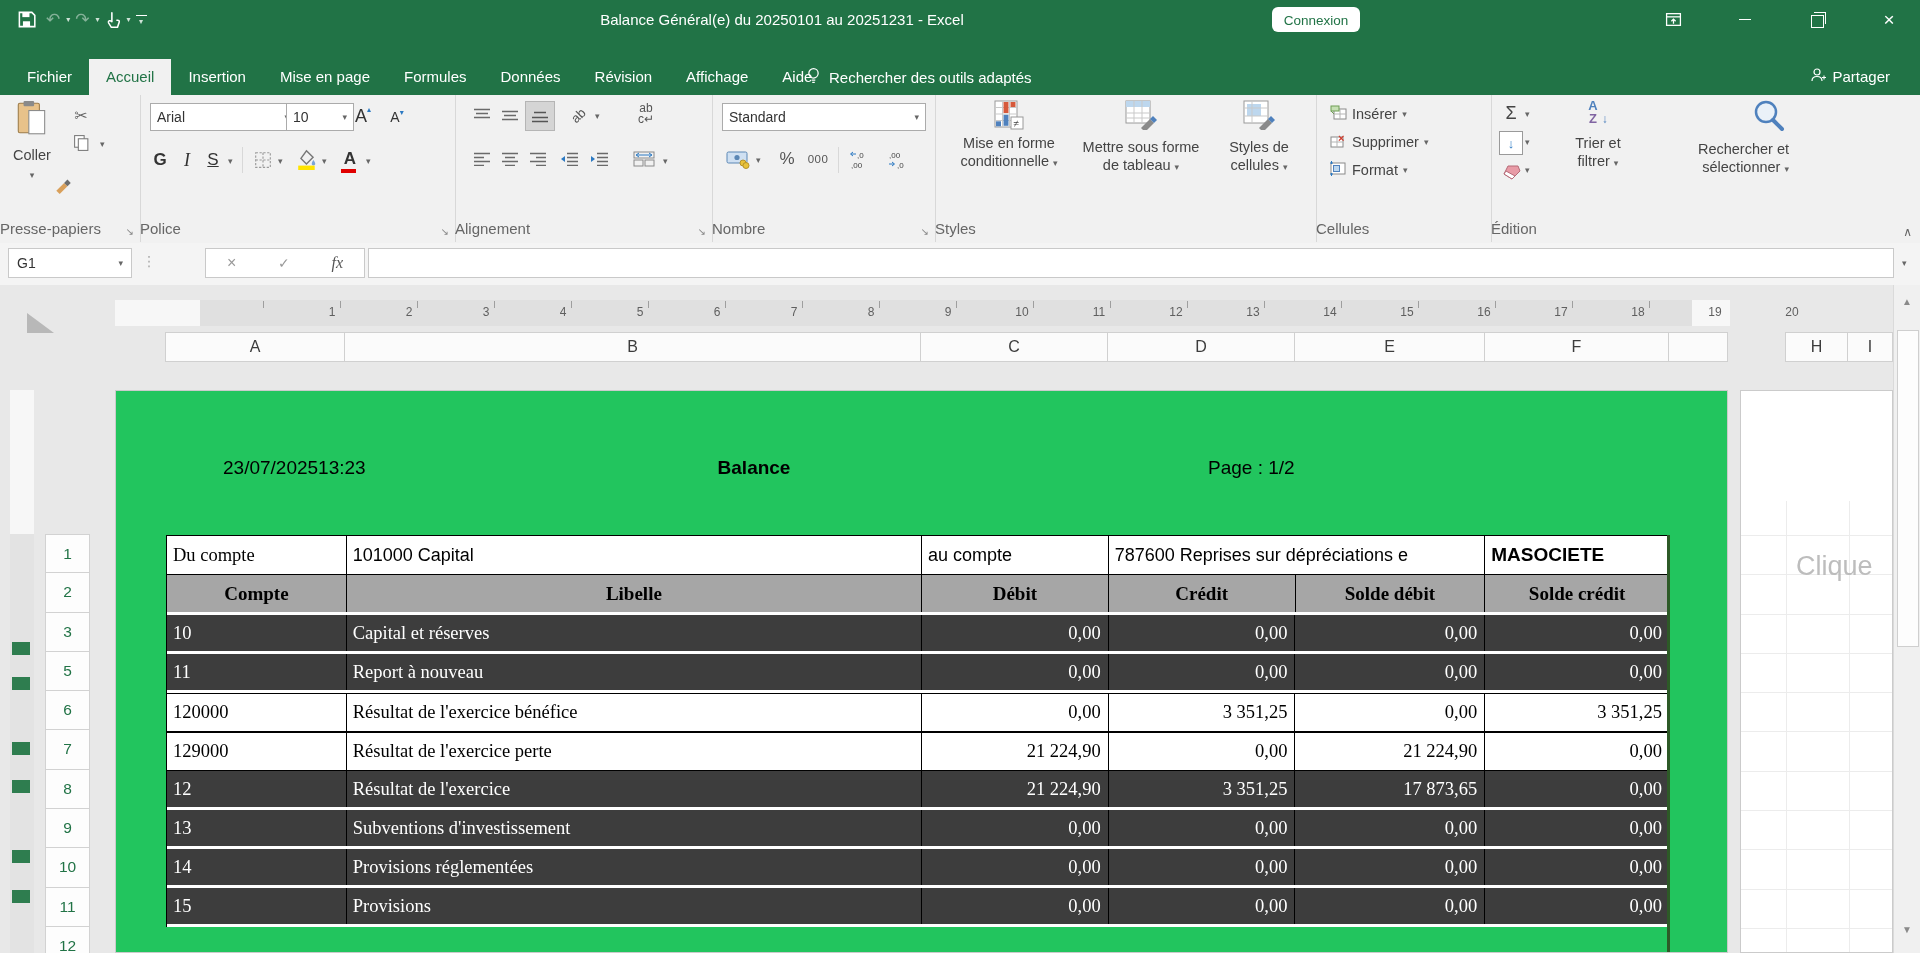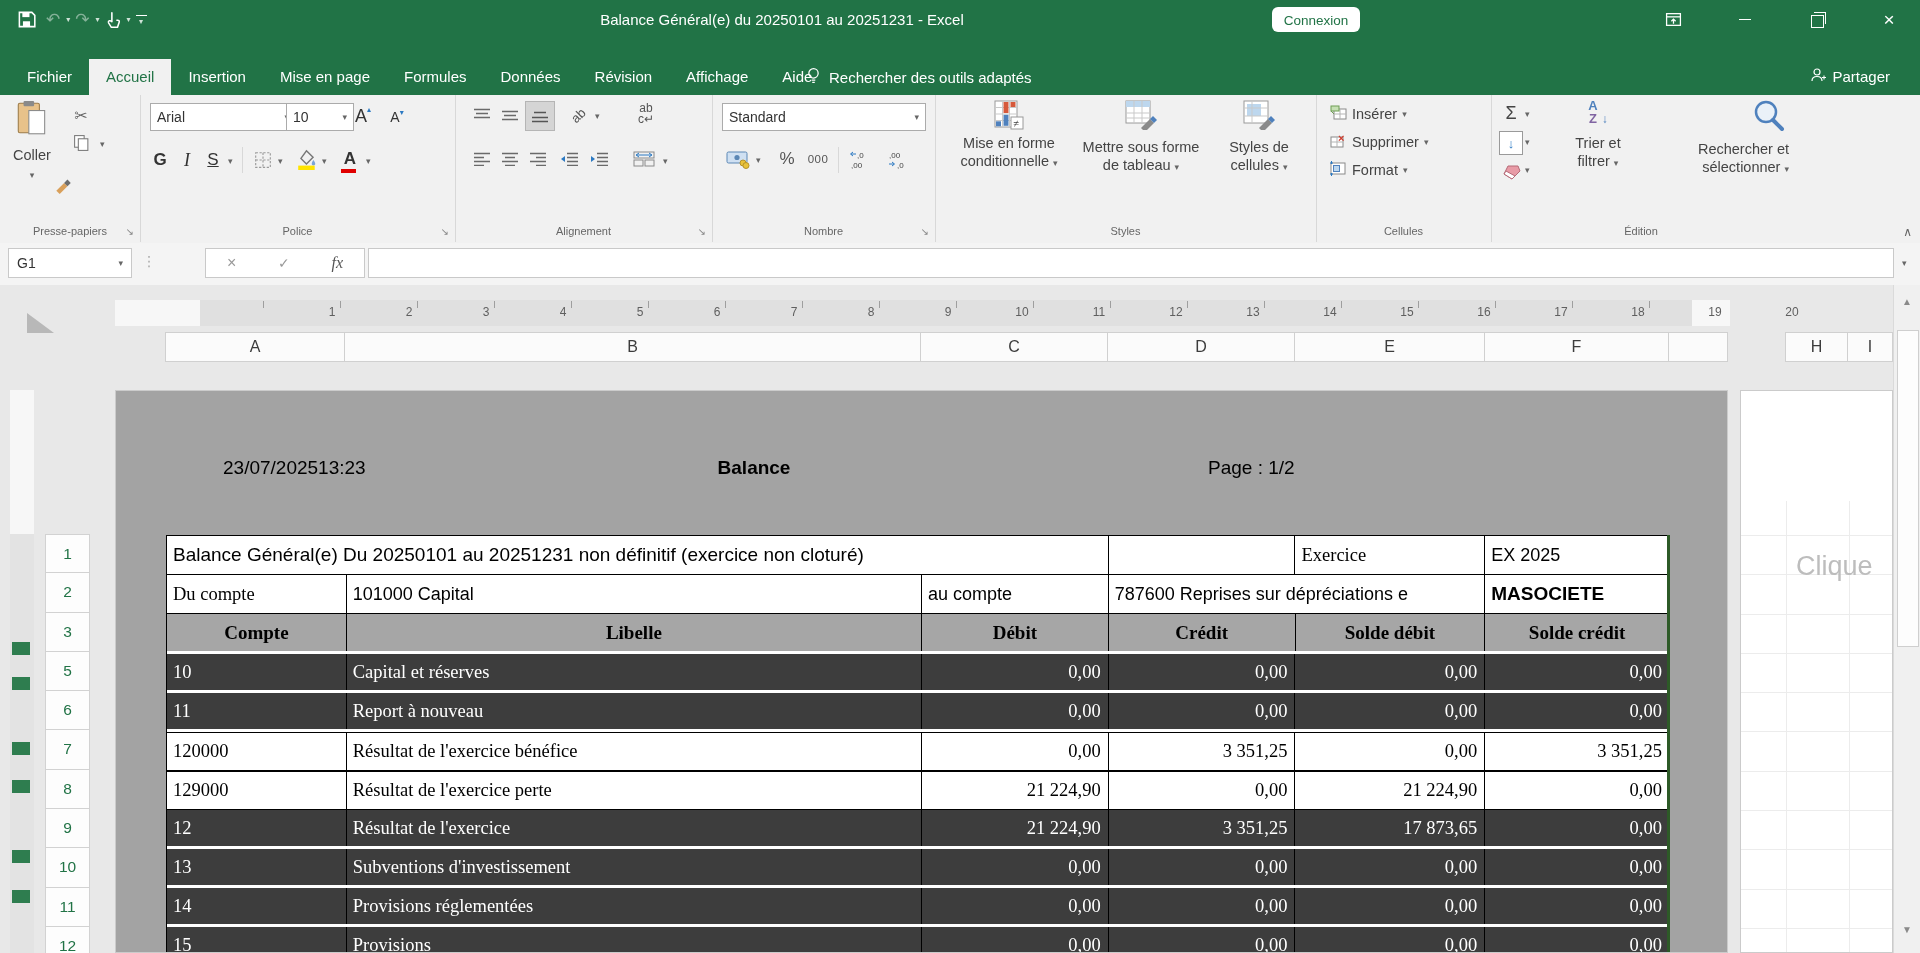--- a/index.html
+++ b/index.html
@@ -21,21 +21,21 @@
   
   #tabrow{position:absolute;left:0;top:39px;width:1920px;height:56px;background:#217346;}
   .tabs{position:absolute;left:10px;bottom:0;display:flex;height:36px;}
   .tab{padding:0 17px;line-height:36px;font-size:15px;color:#fff;white-space:nowrap;}
   .tab.active{background:#f1f1f1;color:#217346;}
   #tellme{position:absolute;left:806px;bottom:0;height:36px;display:flex;align-items:center;color:#fff;font-size:15px;gap:8px;}
   #share{position:absolute;right:30px;bottom:4px;height:30px;display:flex;align-items:center;color:#fff;font-size:15px;gap:6px;}
   
   #ribbon{position:absolute;left:0;top:95px;width:1920px;height:148px;background:#f1f1f1;border-bottom:1px solid #cdcdcd;font-size:14.5px;color:#444;}
   .grp{position:absolute;top:0;height:147px;border-right:1px solid #d8d8d8;}
-  .grplabel{position:absolute;bottom:5px;left:0;right:0;text-align:center;font-size:11px;color:#666;}
+  .grplabel{position:absolute;bottom:5px;left:0;right:0;font-size:15px;color:#666;}
   .launcher{position:absolute;bottom:5px;font-size:10px;color:#888;}
   .combo{position:absolute;background:#fff;border:1px solid #ababab;font-size:14px;color:#333;display:flex;align-items:center;padding:0 6px;}
   .combo .dd{margin-left:auto;}
   .dd{font-size:9px;color:#666;}
   .icbtn{position:absolute;display:flex;align-items:center;justify-content:center;color:#555;}
   .sel{background:#d5d5d5;border:1px solid #b5b5b5;}
   .bigbtn{position:absolute;top:2px;text-align:center;color:#444;font-size:14.5px;line-height:18px;}
   .bigbtn .ic{display:block;margin:3px auto 4px;}
   .cellrow{position:absolute;display:flex;align-items:center;gap:5px;font-size:14.5px;color:#444;justify-content:center;}
   .colorbar{position:absolute;left:2px;bottom:0;width:15px;height:4px;}
@@ -54,21 +54,21 @@
         text-align:center;line-height:28px;font-size:16px;color:#3c3c3c;}
   .colh.first{border-left:1px solid #d0d0d0;}
   #corner{position:absolute;left:27px;top:28px;width:0;height:0;border-bottom:20px solid #b8b8b8;border-right:27px solid transparent;}
   #vruler{position:absolute;left:10px;top:105px;width:24px;height:563px;background:#e3e3e3;}
   #vruler .vm{position:absolute;left:0;width:24px;background:#f7f7f7;}
   .grmark{position:absolute;left:2px;width:18px;height:13px;background:#2e7d4f;}
   #rowhead{position:absolute;left:45px;top:249px;width:45px;display:flex;flex-direction:column;}
   .rh{height:39.3px;box-sizing:border-box;background:#fdfdfd;border:1px solid #d2d2d2;border-top:none;
       text-align:center;line-height:38px;font-size:15.5px;color:#217346;}
   .rh:first-child{border-top:1px solid #d2d2d2;}
-  #page1{position:absolute;left:115px;top:105px;width:1613px;height:563px;background:#a3a3a3;border:1px solid #cbcbcb;box-sizing:border-box;overflow:hidden;}
+  #page1{position:absolute;left:115px;top:105px;width:1613px;height:563px;background:#22c55e;border:1px solid #cbcbcb;box-sizing:border-box;overflow:hidden;}
   #page2{position:absolute;left:1740px;top:105px;width:153px;height:563px;background:#fff;border:1px solid #cbcbcb;box-sizing:border-box;overflow:hidden;}
   #page2 .grid{position:absolute;left:0;right:0;top:144px;bottom:0;
     background:repeating-linear-gradient(to bottom,#ececec 0 1px,transparent 1px 39.3px);}
   #page2 .vline{position:absolute;top:110px;bottom:0;width:1px;background:#ececec;}
   #clique{position:absolute;left:55px;top:160px;font-size:27px;color:#bdbdbd;white-space:nowrap;}
   .phead{position:absolute;font-size:19px;color:#000;}
   
   #btable{position:absolute;left:50px;top:144px;width:1504px;border:1px solid #000;border-bottom:none;box-sizing:border-box;
           font-family:"Liberation Serif",serif;font-size:18.5px;color:#000;}
   .tr{display:flex;box-sizing:border-box;}
@@ -556,26 +556,20 @@
     <div class="rh">12</div>
   </div>
 
   <div id="page1">
     <div class="phead" style="left:107px;top:66px;">23/07/202513:23</div>
     <div class="phead" style="left:588px;top:66px;width:100px;text-align:center;font-weight:bold;">Balance</div>
     <div class="phead" style="left:1092px;top:66px;">Page : 1/2</div>
 
     <div id="btable">
 
-      <div class="tr inforow">
-        <div class="td bR padL sans" style="width:943px;font-size:19px;">Balance Général(e) Du 20250101 au 20251231 non définitif (exercice non cloturé)</div>
-        <div class="td bR" style="width:187px;"></div>
-        <div class="td bR padL" style="width:190px;">Exercice</div>
-        <div class="td padL sans" style="width:184px;">EX 2025</div>
-      </div>
 
       <div class="tr inforow">
         <div class="td bR padL" style="width:180px;">Du compte</div>
         <div class="td bR padL sans" style="width:576px;">101000 Capital</div>
         <div class="td bR padL sans" style="width:187px;">au compte</div>
         <div class="td bR padL sans" style="width:377px;">787600 Reprises sur dépréciations e</div>
         <div class="td padL sans" style="width:184px;font-weight:bold;font-size:19px;">MASOCIETE</div>
       </div>
 
       <div class="tr hrow">

